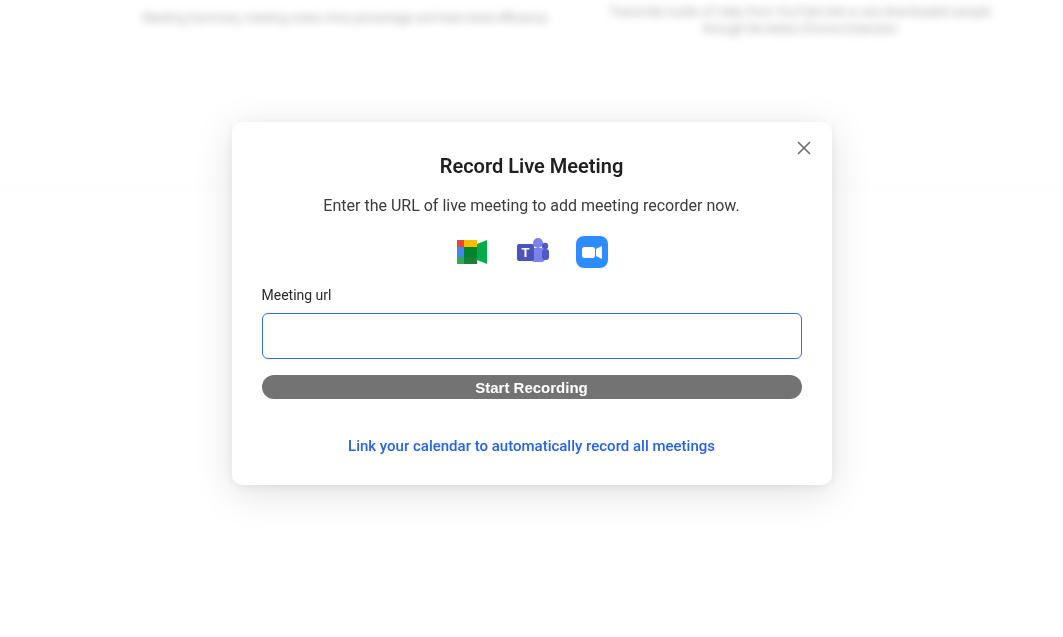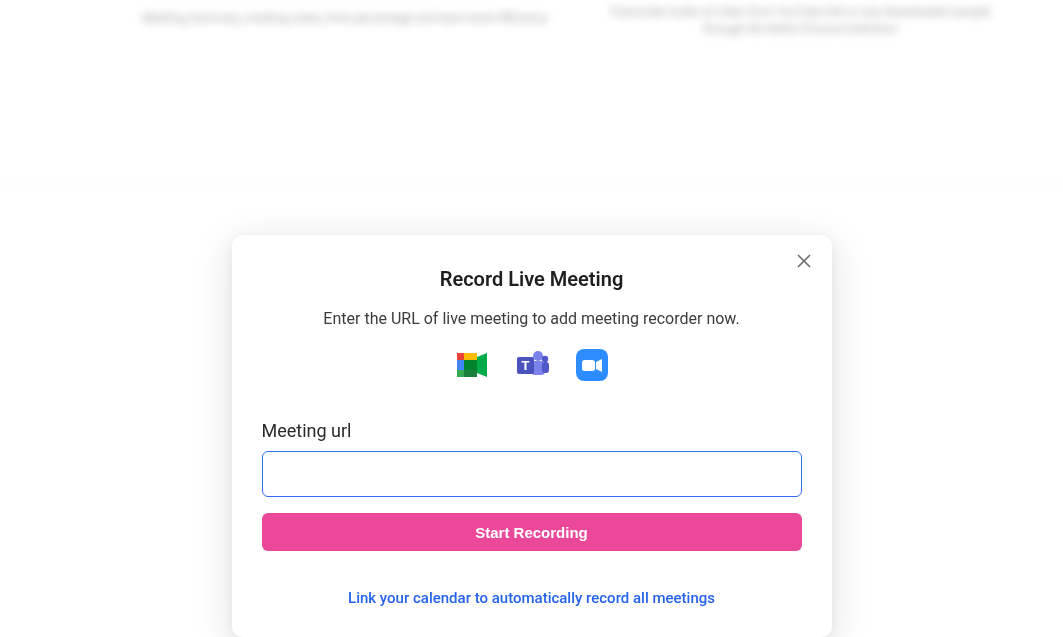--- a/index.html
+++ b/index.html
@@ -39,21 +39,21 @@
       top: 186px;
       left: 0;
       width: 100%;
       height: 1px;
       background: #e5e5e5;
     }
     .modal-overlay {
       position: absolute;
       inset: 0;
       display: flex;
-      align-items: flex-end;
+      align-items: flex-start;
       justify-content: center;
       padding-top: 122px;
     }
     .modal {
       width: 600px;
       background: #ffffff;
       border-radius: 10px;
       box-shadow: 0 8px 40px rgba(0,0,0,0.12), 0 2px 8px rgba(0,0,0,0.06);
       padding: 28px 30px 30px 30px;
       position: relative;
@@ -97,46 +97,46 @@
       align-items: center;
     }
     .provider-icon {
       width: 36px;
       height: 34px;
       display: flex;
       align-items: center;
       justify-content: center;
     }
     .field-label {
-      font-size: 18px;
+      font-size: 14px;
       color: #2a2a2a;
-      margin-top: 38px;
+      margin-top: 18px;
       display: block;
     }
     .url-input {
       width: 100%;
       height: 46px;
       border: 1.5px solid #2f6fed;
       border-radius: 6px;
       padding: 0 14px;
       font-size: 15px;
       margin-top: 10px;
       outline: none;
       color: #1f1f1f;
       caret-color: #1f1f1f;
     }
     .start-btn {
       width: 100%;
-      height: 38px;
-      background: #ec4899;
+      height: 24px;
+      background: #737373;
       color: #fff;
       font-size: 15px;
       font-weight: 600;
       border: none;
-      border-radius: 6px;
+      border-radius: 14px;
       margin-top: 16px;
       cursor: pointer;
     }
     .link-calendar {
       display: block;
       text-align: center;
       color: #2563eb;
       font-size: 15px;
       font-weight: 500;
       margin-top: 38px;

